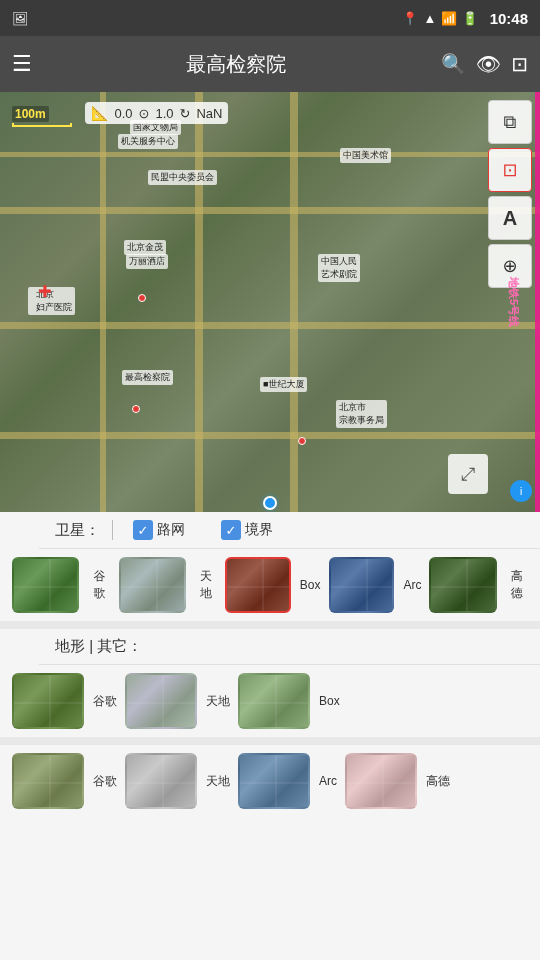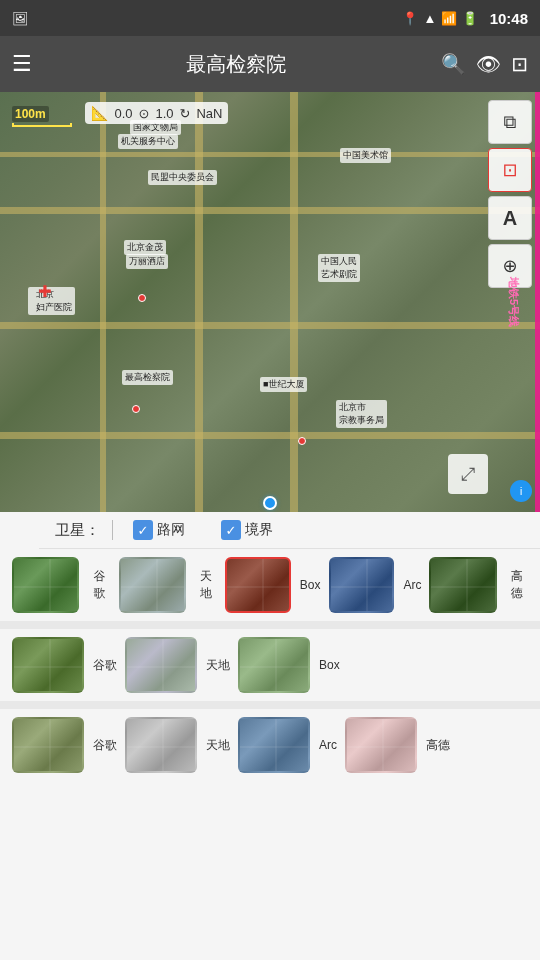--- a/index.html
+++ b/index.html
@@ -476,20 +476,23 @@
             <line x1="36" y1="0" x2="36" y2="56" stroke="rgba(255,255,255,0.5)" stroke-width="1"></line>
       <line x1="0" y1="28" x2="72" y2="28" stroke="rgba(255,255,255,0.5)" stroke-width="1"></line>
           </svg>
         </div>
         <span class="tile-label">高德</span>
       </div>
     </div>
 
   <div class="section-divider"></div>
 
+  <div class="section-header">
+    <span class="section-title">地形 | 其它：</span>
+  </div>
 
   <div class="tiles-row" id="terrain-tiles">
       <div class="tile-item">
         <div class="tile-img tile-terrain-google">
           <svg width="72" height="56" style="position:absolute;top:0;left:0;opacity:0.3">
             <line x1="36" y1="0" x2="36" y2="56" stroke="rgba(255,255,255,0.5)" stroke-width="1"></line>
       <line x1="0" y1="28" x2="72" y2="28" stroke="rgba(255,255,255,0.5)" stroke-width="1"></line>
           </svg>
         </div>
         <span class="tile-label">谷歌</span>

